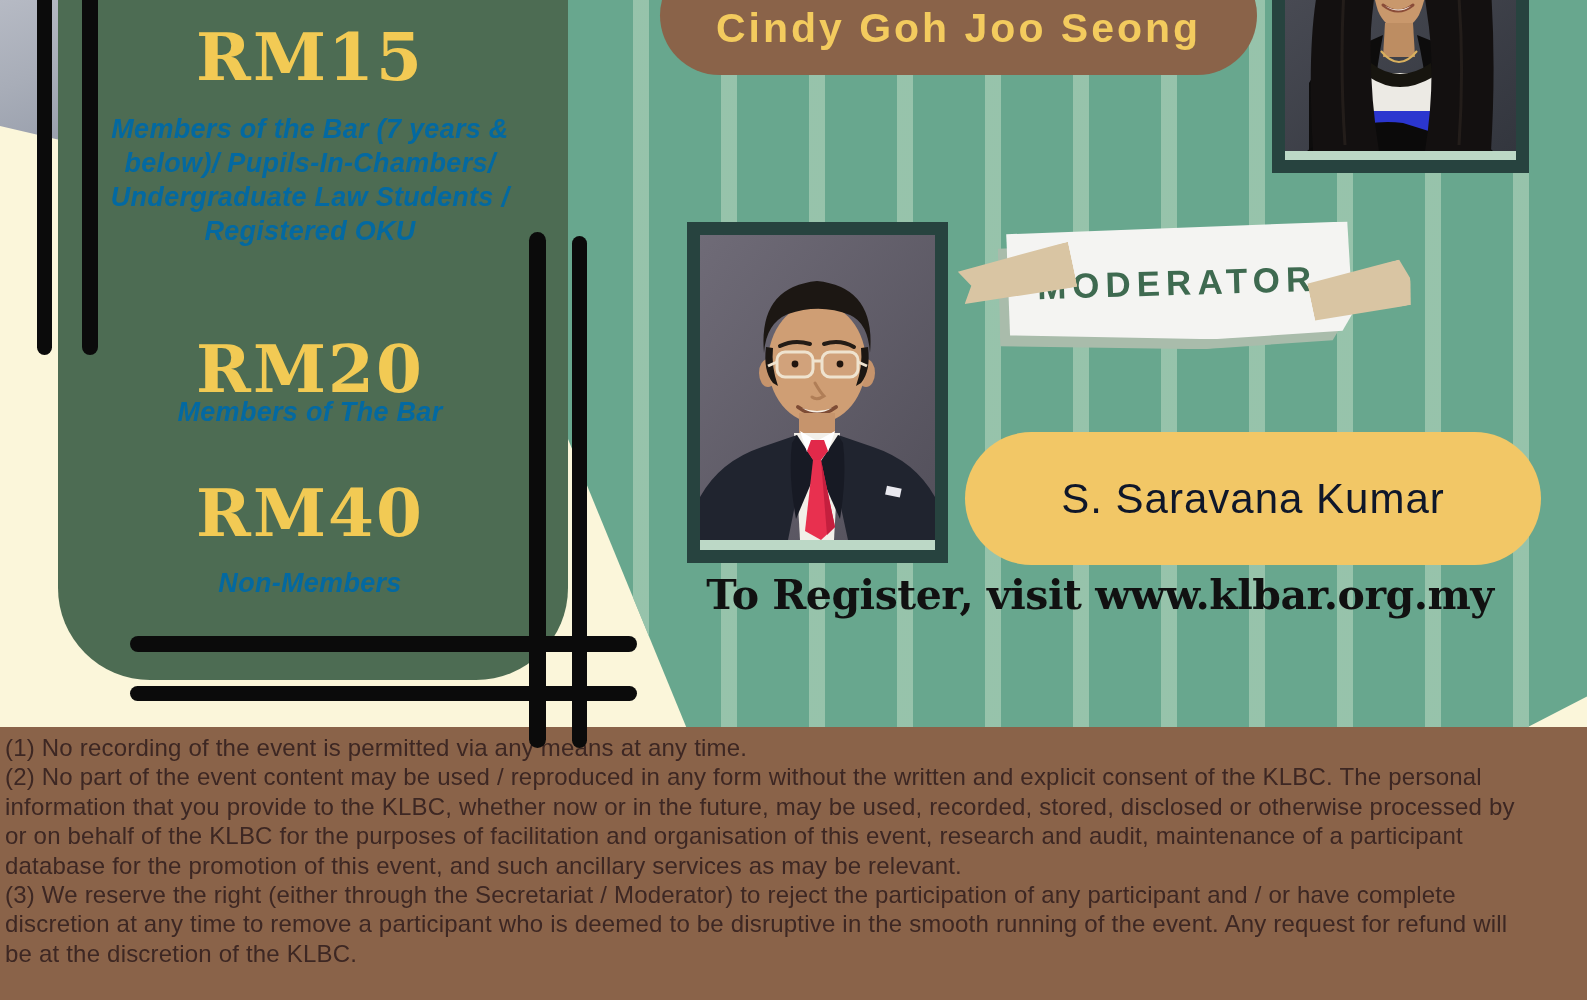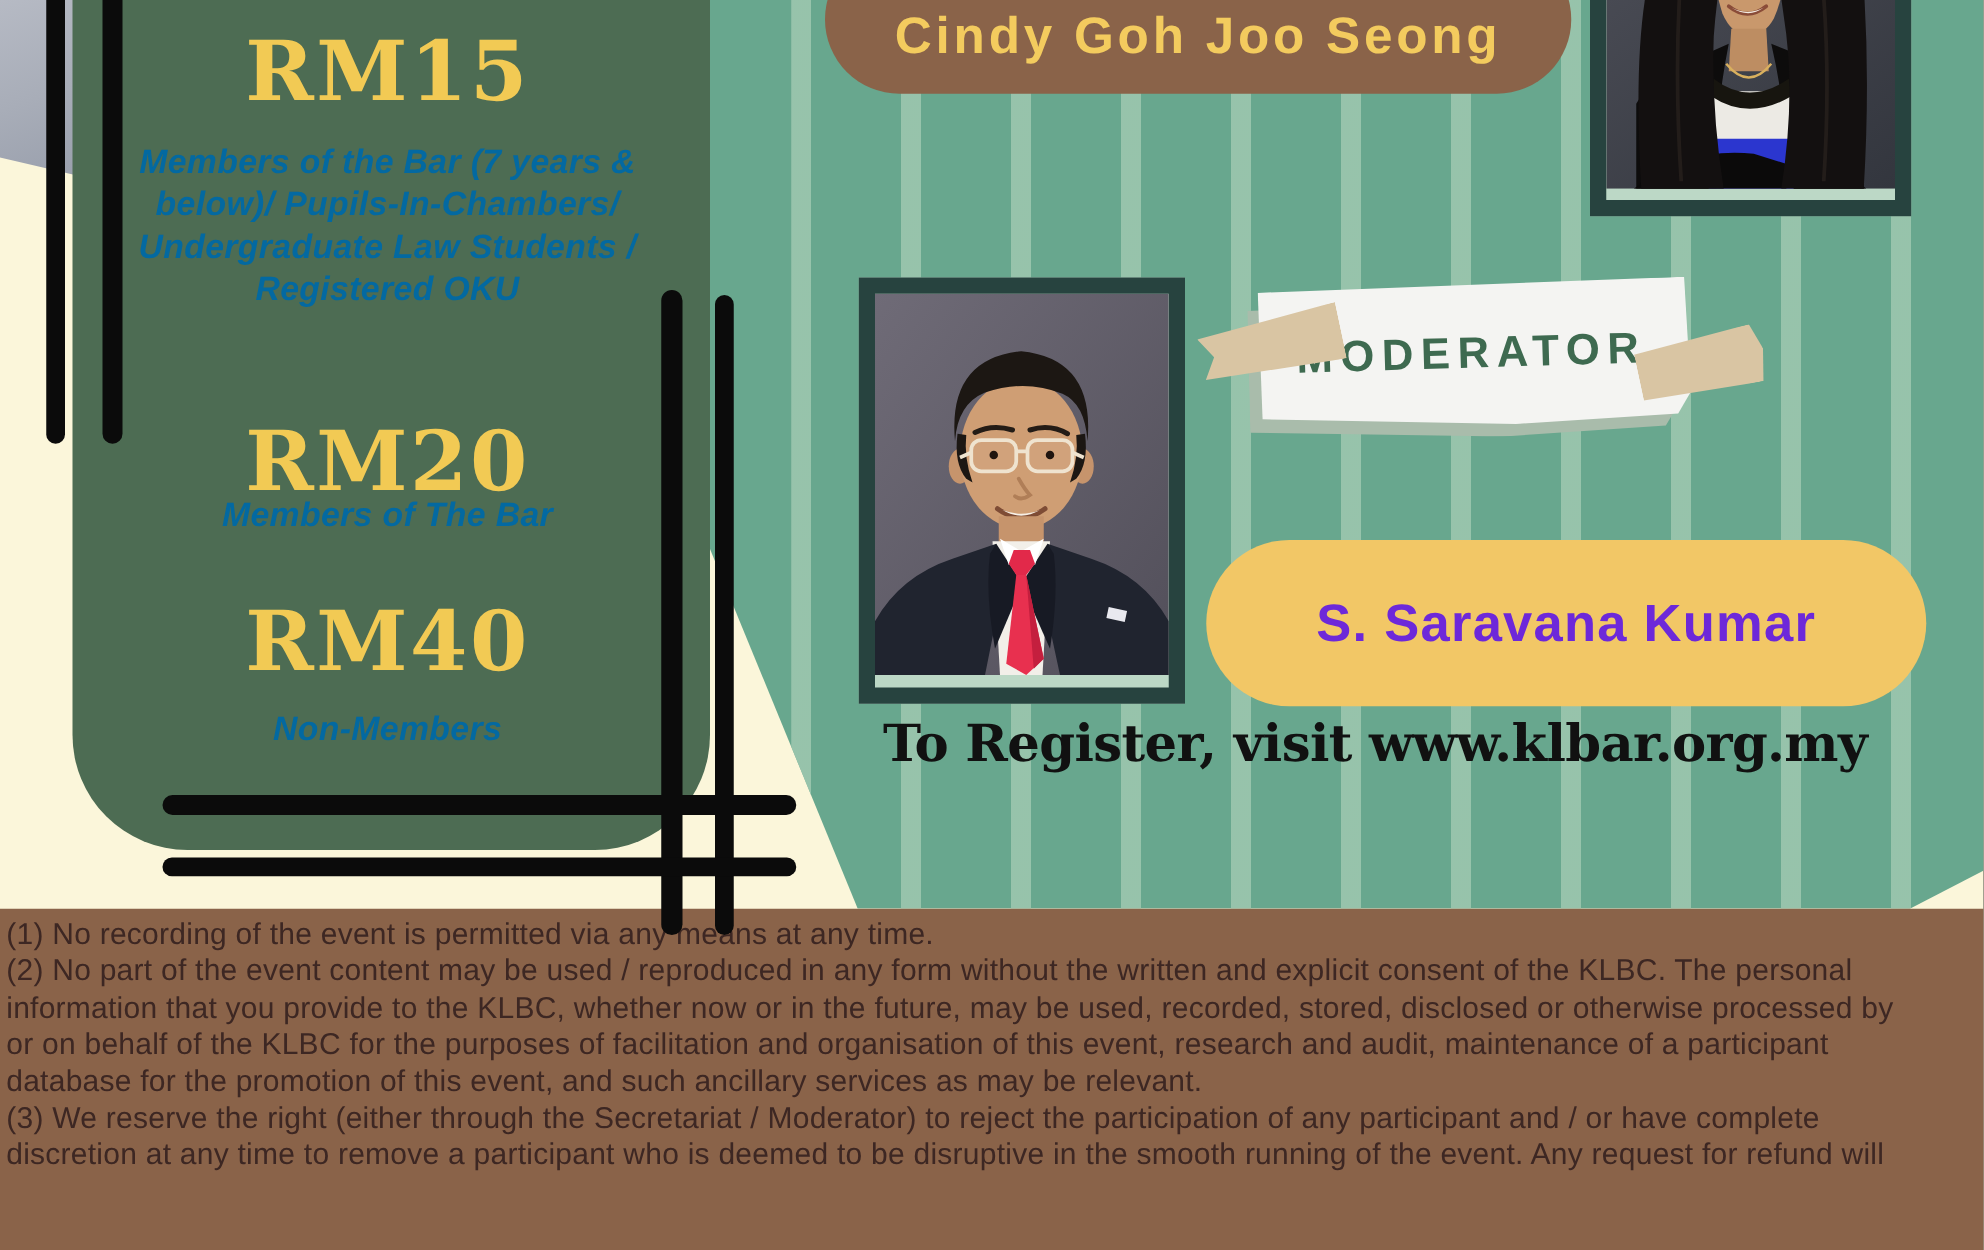--- a/index.html
+++ b/index.html
@@ -101,21 +101,21 @@
   .tape-right{
     left:1310px;top:268px;width:102px;height:47px;transform:rotate(-12deg);
     clip-path:polygon(0 10%,93% 0,100% 45%,95% 100%,0 90%);
   }
   
   .name-pill-yellow{
     position:absolute;left:965px;top:432px;width:576px;height:133px;z-index:10;
     background:#f2c766;border-radius:67px;
     display:flex;align-items:center;justify-content:center;
   }
-  .name-pill-yellow .txt{font-size:42px;font-weight:bold;color:#6d28d9;letter-spacing:1px;}
+  .name-pill-yellow .txt{font-size:42px;font-weight:normal;color:#0f172a;letter-spacing:1px;}
   
   .reg-headline{
     position:absolute;left:645px;top:571px;width:910px;z-index:10;
     text-align:center;white-space:nowrap;
     font-family:"DejaVu Serif", serif;font-weight:bold;
     font-size:41px;color:#111;letter-spacing:-.5px;
   }
   .reg-notes{
     position:absolute;left:690px;top:629px;width:820px;z-index:10;text-align:center;
     font-family:"DejaVu Serif", serif;font-weight:bold;
@@ -265,15 +265,16 @@
 
   <div class="brown-band"></div>
   <div class="disclaimer">
     <div>(1) No recording of the event is permitted via any means at any time.</div>
     <div>(2) No part of the event content may be used / reproduced in any form without the written and explicit consent of the KLBC. The personal</div>
     <div>information that you provide to the KLBC, whether now or in the future, may be used, recorded, stored, disclosed or otherwise processed by</div>
     <div>or on behalf of the KLBC for the purposes of facilitation and organisation of this event, research and audit, maintenance of a participant</div>
     <div>database for the promotion of this event, and such ancillary services as may be relevant.</div>
     <div>(3) We reserve the right (either through the Secretariat / Moderator) to reject the participation of any participant and / or have complete</div>
     <div>discretion at any time to remove a participant who is deemed to be disruptive in the smooth running of the event. Any request for refund will</div>
+    <div>be at the discretion of the KLBC.</div>
   </div>
 
 </div>
 
 </body></html>

